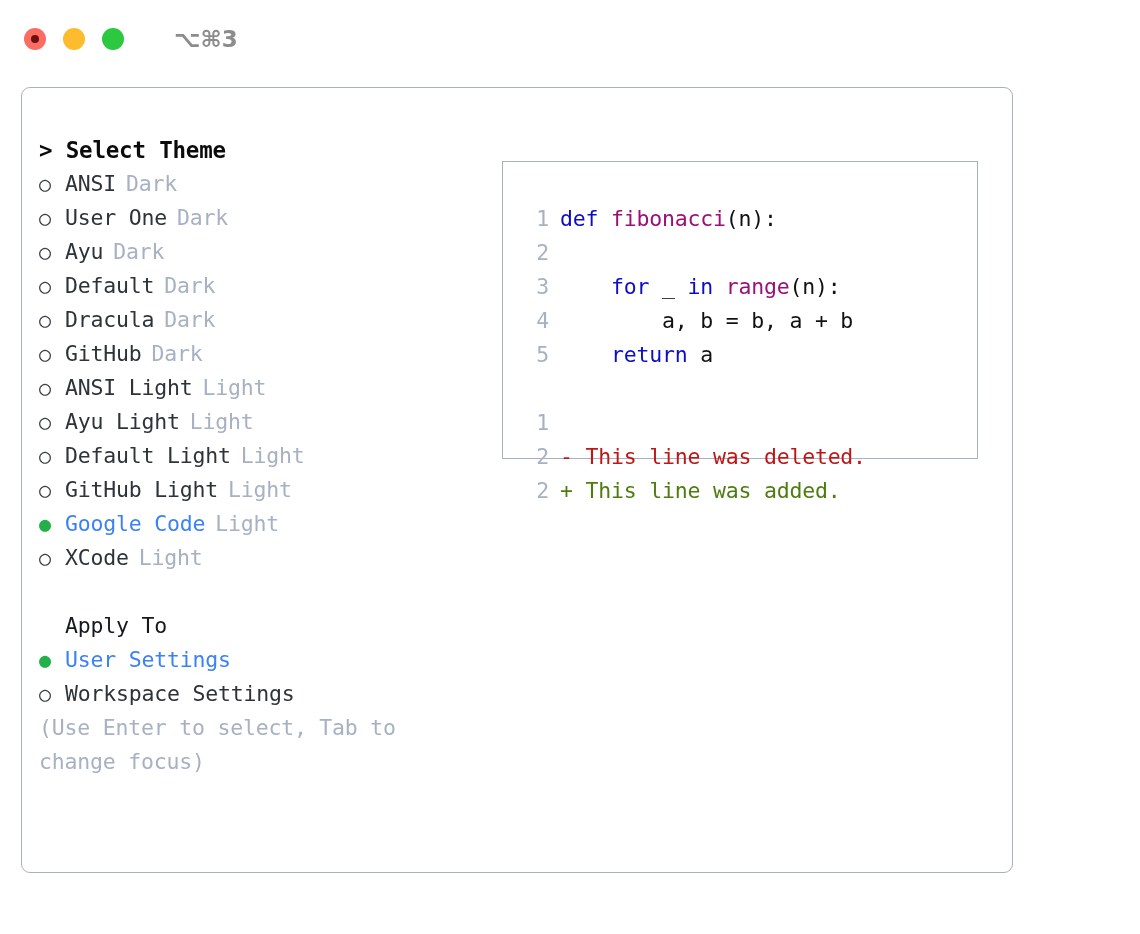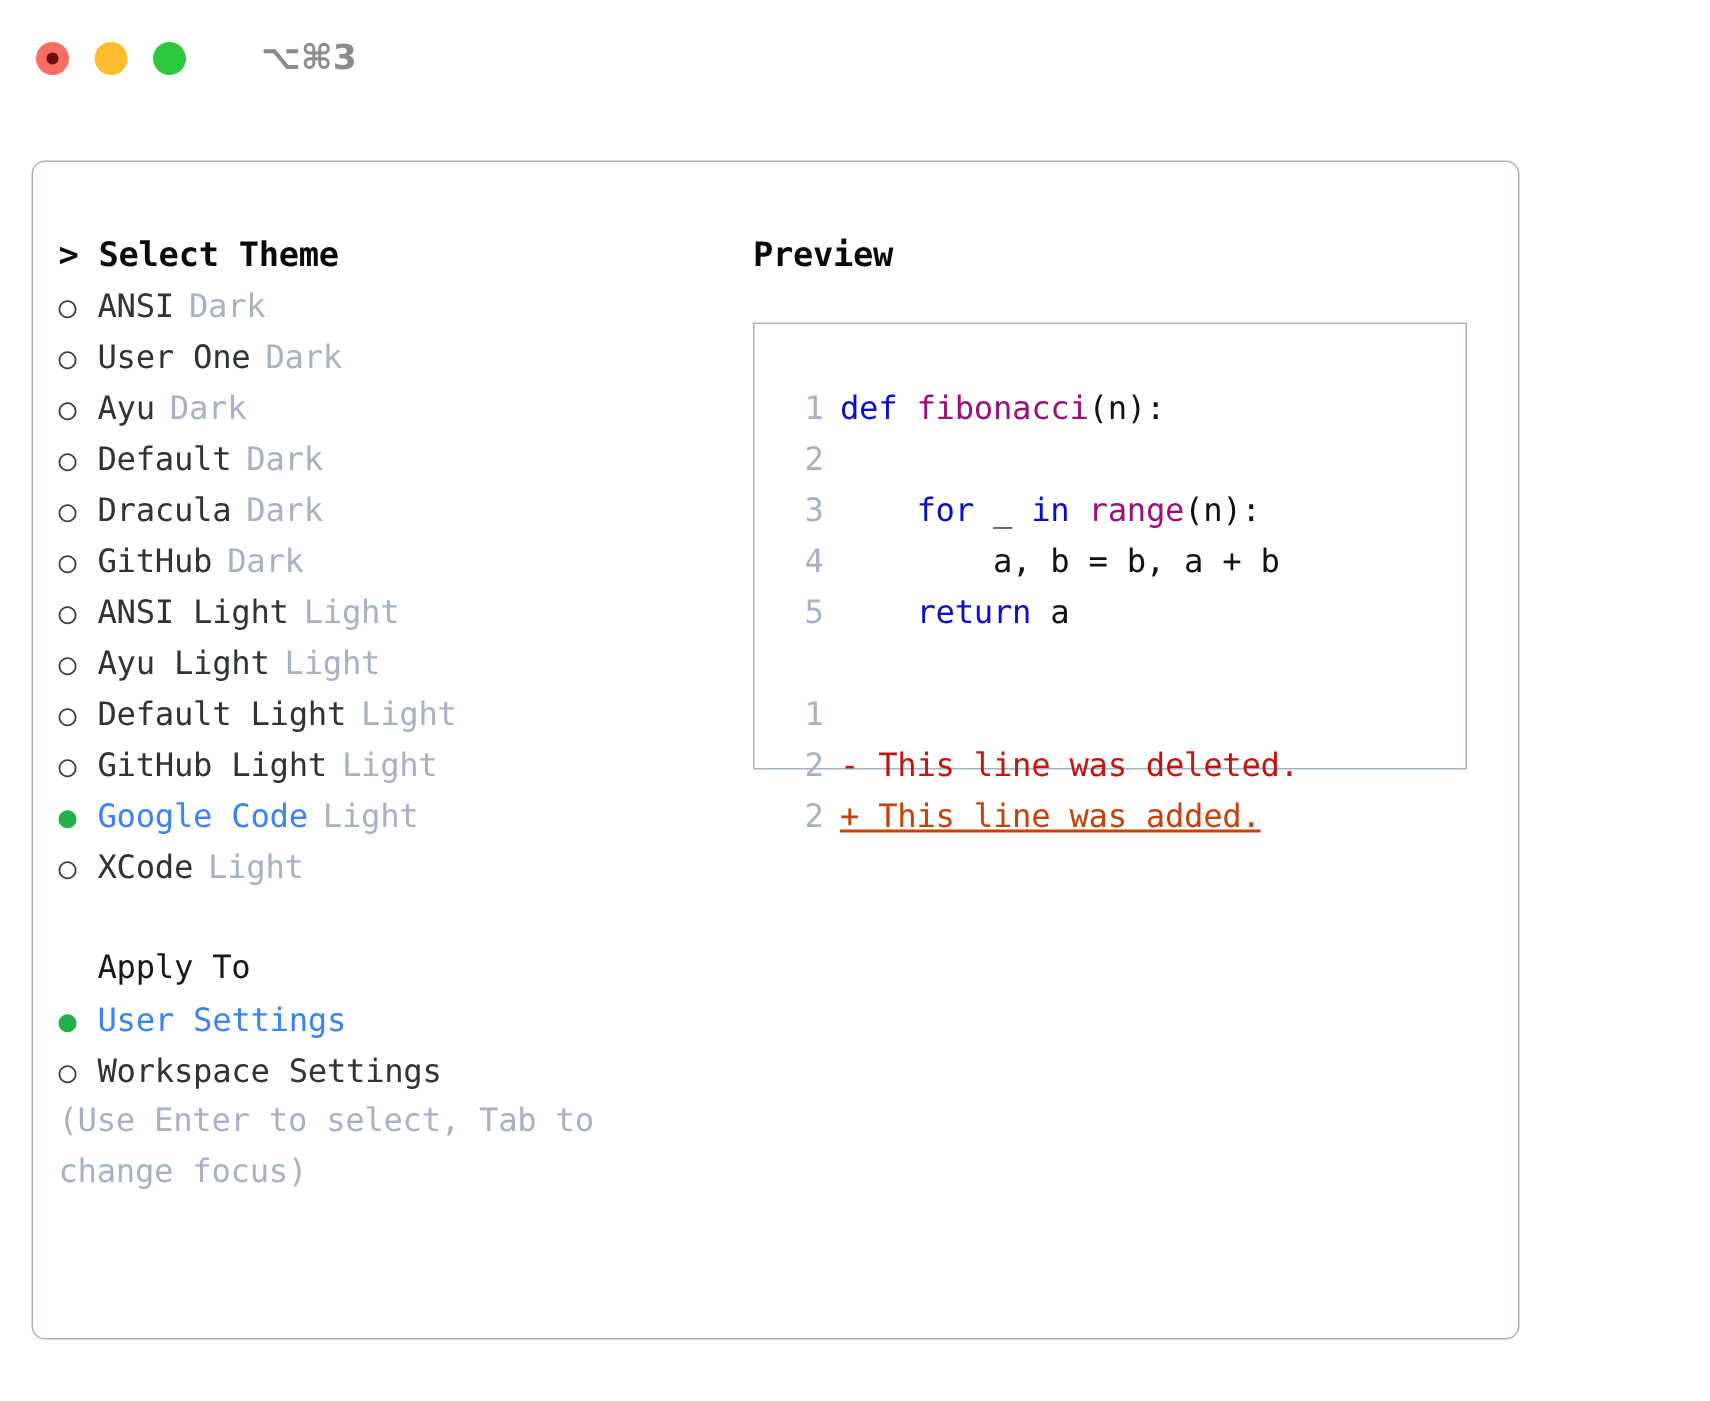--- a/index.html
+++ b/index.html
@@ -63,21 +63,21 @@
     font-weight: bold;
     color: #8C8C8C;
     letter-spacing: 0px;
     font-family: "DejaVu Sans", "Liberation Sans", sans-serif;
   }
 
   
   .panel {
     position: absolute;
     left: 21px;
-    top: 107px;
+    top: 87px;
     width: 992px;
     height: 786px;
     border: 1.6px solid #A7B1C2;
     border-radius: 9px;
     box-sizing: border-box;
     background: #ffffff;
   }
 
   .cols {
     position: absolute;
@@ -195,21 +195,21 @@
   .code-text { color: #111111; }
 
   .tok-kw  { color: #0D0DC7; }
   .tok-fn  { color: #9B0F77; }
   .tok-num { color: #0E7C72; }
   .tok-pl  { color: #111111; }
 
   .diff-gap { height: 34px; }
   .diff-ctx { color: #777D85; }
   .diff-del { color: #C01515; }
-  .diff-add { color: #c2410c; text-decoration: underline; }
+  .diff-add { color: #4d7c0f; }
 </style>
 </head>
 <body>
 
 <div class="window">
 
   <div class="titlebar">
     <div class="lights">
       <div class="light red">
         <div class="rec-dot"></div>
@@ -247,21 +247,20 @@
           <div class="opt-list" id="apply-list">
               <div class="opt-row selected"><span class="marker on">●</span><span class="opt-name">User Settings</span></div>
               <div class="opt-row"><span class="marker">○</span><span class="opt-name">Workspace Settings</span></div>
             </div>
         </div>
 
         <div class="hint">(Use Enter to select, Tab to change focus)</div>
       </div>
 
       <div class="right-col">
-        <div class="preview-header">Preview</div>
         <div class="preview-box">
           <div id="code-block">
               <div class="code-line"><span class="lineno">1</span><span class="code-text"><span class="tok-kw">def </span><span class="tok-fn">fibonacci</span><span class="tok-pl">(n):</span></span></div>
               <div class="code-line"><span class="lineno">2</span></div>
               <div class="code-line"><span class="lineno">3</span><span class="code-text"><span class="tok-pl">    </span><span class="tok-kw">for</span><span class="tok-pl"> _ </span><span class="tok-kw">in</span><span class="tok-pl"> </span><span class="tok-fn">range</span><span class="tok-pl">(n):</span></span></div>
               <div class="code-line"><span class="lineno">4</span><span class="code-text"><span class="tok-pl">        a, b = b, a + b</span></span></div>
               <div class="code-line"><span class="lineno">5</span><span class="code-text"><span class="tok-pl">    </span><span class="tok-kw">return</span><span class="tok-pl"> a</span></span></div>
             </div>
           <div class="diff-gap"></div>
           <div id="diff-block">

